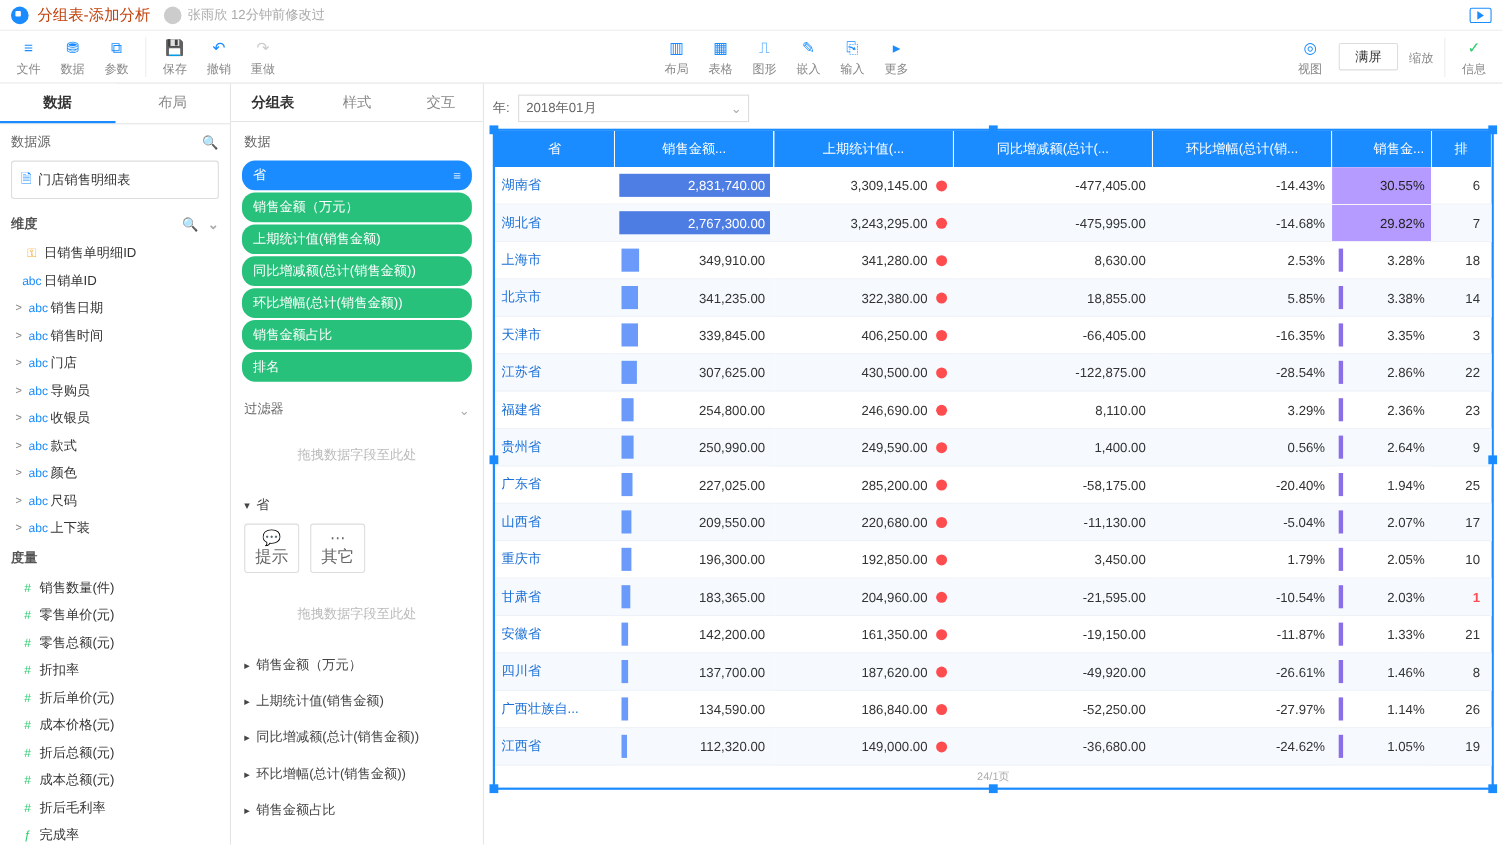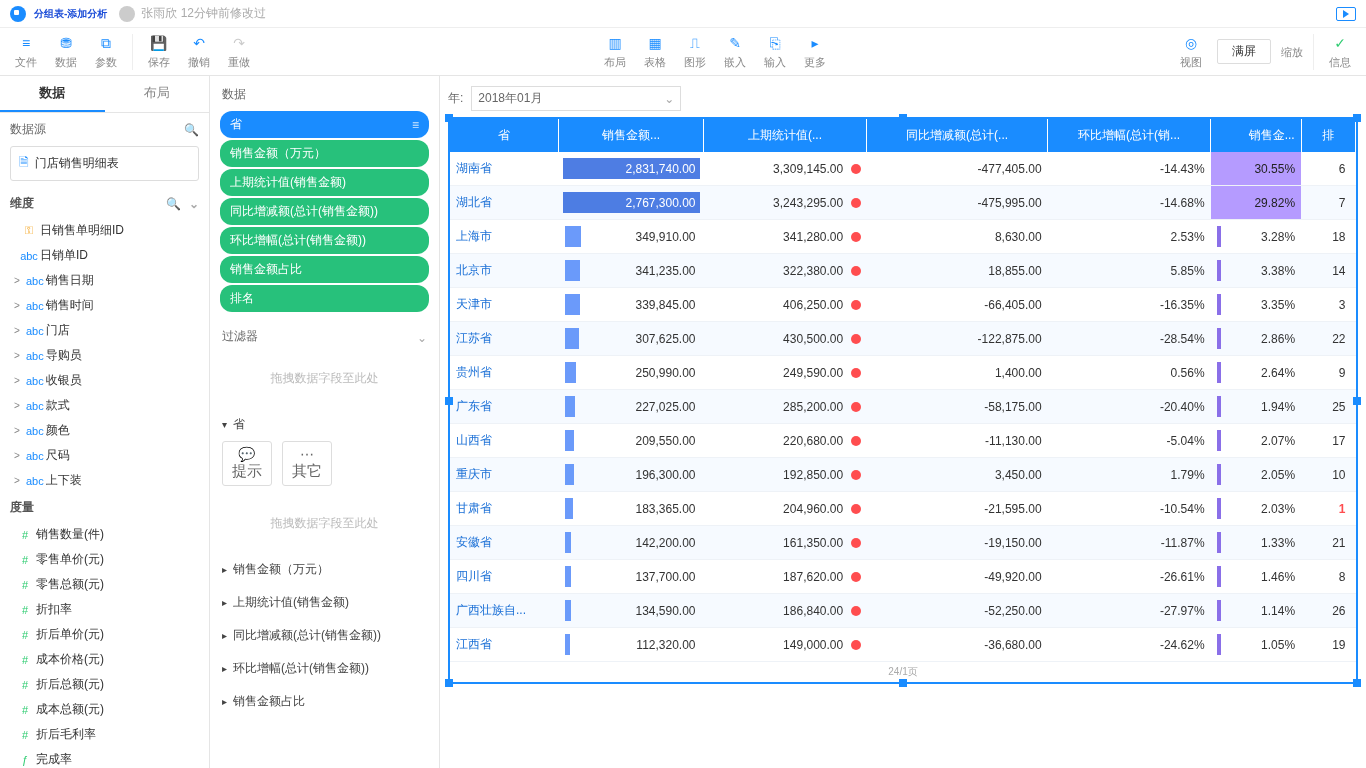--- a/index.html
+++ b/index.html
@@ -2,21 +2,21 @@
 <html><head>
 <meta charset="utf-8">
 <style>
 * { box-sizing: border-box; margin: 0; padding: 0; font-family: "Microsoft YaHei", Arial, sans-serif; }
 body { font-size: 12px; color: #333; background: #fff; overflow: hidden; }
 
 
 .titlebar { height: 28px; display: flex; align-items: center; padding: 0 10px; border-bottom: 1px solid #eee; }
 .titlebar .logo { width: 16px; height: 16px; background: #1a8cff; border-radius: 50%; margin-right: 8px; position: relative; }
 .titlebar .logo::after { content: ''; position: absolute; left: 4px; top: 4px; width: 5px; height: 5px; background: #fff; border-radius: 1px; }
-.titlebar .title { font-size: 10px; font-weight: bold; color: #1d4ed8; }
+.titlebar .title { font-size: 14px; font-weight: normal; color: #c2410c; }
 .titlebar .avatar { width: 16px; height: 16px; background: #ccc; border-radius: 50%; margin-left: 12px; }
 .titlebar .author { color: #aaa; margin-left: 6px; font-size: 12px; }
 .titlebar .play { margin-left: auto; width: 20px; height: 14px; border: 1.5px solid #1a8cff; border-radius: 2px; position: relative; }
 .titlebar .play::after { content: ''; position: absolute; left: 6px; top: 2px; border-left: 6px solid #1a8cff; border-top: 4px solid transparent; border-bottom: 4px solid transparent; }
 
 
 .toolbar { height: 48px; display: flex; align-items: center; border-bottom: 1px solid #e5e5e5; padding: 0 6px; }
 .toolbar .grp { display: flex; align-items: center; }
 .toolbar .sep { width: 1px; height: 36px; background: #eee; margin: 0 6px; }
 .toolbar .tb { width: 40px; text-align: center; cursor: pointer; color: #888; }
@@ -303,20 +303,25 @@
           <span>折后毛利率</span>
         </div>
         <div class="item">
           <span class="ficon calc">ƒ</span>
           <span>完成率</span>
         </div>
       </div>
   </div>
 
   <div class="mid">
+    <div class="tabs">
+      <div class="tab active">分组表</div>
+      <div class="tab">样式</div>
+      <div class="tab">交互</div>
+    </div>
     <div class="scroll">
       <div class="sec">数据</div>
       <div id="pill-list">
           <div class="pill blue">
             <span>省</span>
             <span class="sort">≡</span>
           </div>
           <div class="pill green">
             <span>销售金额（万元）</span>
           </div>
@@ -463,20 +468,29 @@
             <tr>
               <td class="prov">江苏省</td>
               <td class="barcell"><span class="bar" style="width:9.777115836905931%;left:6px;right:auto"></span><span class="val">307,625.00</span></td>
               <td>430,500.00 <span class="dot"></span></td>
               <td>-122,875.00</td>
               <td>-28.54%</td>
               <td class="pct"><span class="pb"></span><span>2.86%</span></td>
               <td class="rank">22</td>
             </tr>
             <tr>
+              <td class="prov">福建省</td>
+              <td class="barcell"><span class="bar" style="width:8.098201106033747%;left:6px;right:auto"></span><span class="val">254,800.00</span></td>
+              <td>246,690.00 <span class="dot"></span></td>
+              <td>8,110.00</td>
+              <td>3.29%</td>
+              <td class="pct"><span class="pb"></span><span>2.36%</span></td>
+              <td class="rank">23</td>
+            </tr>
+            <tr>
               <td class="prov">贵州省</td>
               <td class="barcell"><span class="bar" style="width:7.977109480390149%;left:6px;right:auto"></span><span class="val">250,990.00</span></td>
               <td>249,590.00 <span class="dot"></span></td>
               <td>1,400.00</td>
               <td>0.56%</td>
               <td class="pct"><span class="pb"></span><span>2.64%</span></td>
               <td class="rank">9</td>
             </tr>
             <tr>
               <td class="prov">广东省</td>

